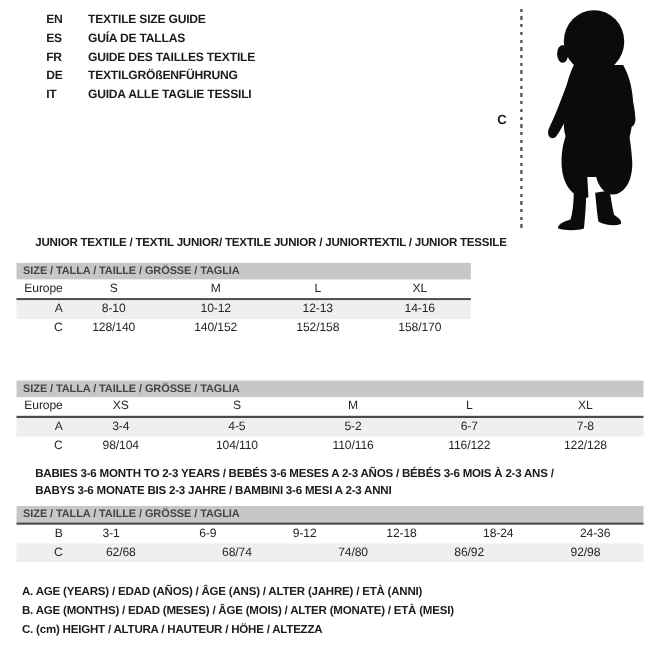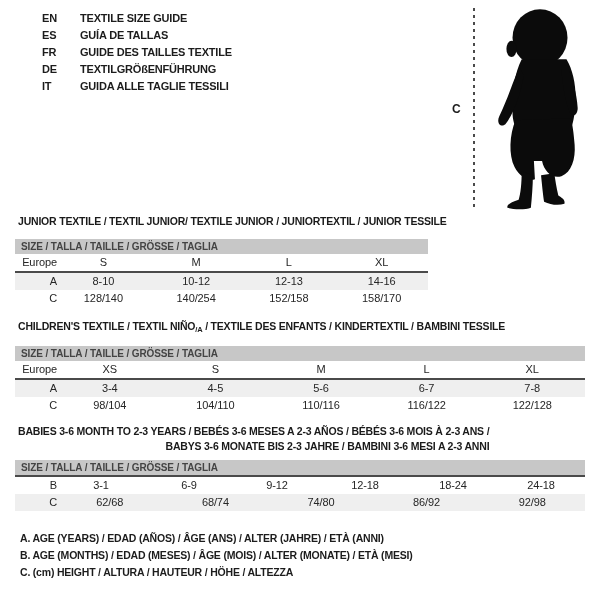--- a/index.html
+++ b/index.html
@@ -13,21 +13,21 @@
   .lang-row { display:flex; line-height:17px; font-size:11px; font-weight:bold; letter-spacing:-0.2px; }
   .lang-code { width:38px; }
   
   #height-line {
     position:absolute; left:473px; top:8px; width:2px; height:201px;
     background:repeating-linear-gradient(to bottom,#4a4a4a 0 3px,transparent 3px 7px);
   }
   #height-label { position:absolute; left:452px; top:102px; font-size:12px; font-weight:bold; }
   #baby-figure { position:absolute; left:483px; top:5px; width:112px; height:206px; }
   
-  .sec-title { position:absolute; left:18px; font-size:10.5px; font-weight:bold; letter-spacing:-0.2px; line-height:15px; color:#1a1a1a; white-space:nowrap;text-align:right; }
+  .sec-title { position:absolute; left:32px; font-size:10.5px; font-weight:bold; letter-spacing:-0.2px; line-height:15px; color:#1a1a1a; white-space:nowrap; }
   .subA { font-size:7.5px; vertical-align:-2px; }
   
   .size-table { position:absolute; left:15px; }
   .size-bar { height:15px; line-height:15px; background:#c7c7c7; color:#444444; font-size:10px; font-weight:bold; padding-left:6px; letter-spacing:-0.1px; }
   .trow { display:flex; height:17px; line-height:17px; font-size:11px; color:#262626; letter-spacing:-0.1px; }
   .trow.shaded { background:#efefef; }
   .cl { width:42px; padding-left:6px; box-sizing:border-box; text-align:right; }
   .cv { flex:1; text-align:center; }
   .tdivider { height:2px; background:#4a4a4a; }
   
@@ -94,47 +94,44 @@
         <div class="trow shaded">
           <span class="cl">A</span>
           <span class="cv">8-10</span>
           <span class="cv">10-12</span>
           <span class="cv">12-13</span>
           <span class="cv">14-16</span>
         </div>
         <div class="trow">
           <span class="cl">C</span>
           <span class="cv">128/140</span>
-          <span class="cv">140/254</span>
+          <span class="cv">140/152</span>
           <span class="cv">152/158</span>
           <span class="cv">158/170</span>
         </div>
       </div>
   </div>
 
-  <div class="sec-title" style="top:319px">
-    <span>CHILDREN'S TEXTILE / TEXTIL NIÑO</span><span class="subA">/A</span><span> / TEXTILE DES ENFANTS / KINDERTEXTIL / BAMBINI TESSILE</span>
-  </div>
   <div class="size-table" style="top:346px;width:570px">
     <div class="size-bar">SIZE / TALLA / TAILLE / GRÖSSE / TAGLIA</div>
     <div>
         <div class="trow">
           <span class="cl">Europe</span>
           <span class="cv">XS</span>
           <span class="cv">S</span>
           <span class="cv">M</span>
           <span class="cv">L</span>
           <span class="cv">XL</span>
         </div>
         <div class="tdivider"></div>
         <div class="trow shaded">
           <span class="cl">A</span>
           <span class="cv">3-4</span>
           <span class="cv">4-5</span>
-          <span class="cv">5-6</span>
+          <span class="cv">5-2</span>
           <span class="cv">6-7</span>
           <span class="cv">7-8</span>
         </div>
         <div class="trow">
           <span class="cl">C</span>
           <span class="cv">98/104</span>
           <span class="cv">104/110</span>
           <span class="cv">110/116</span>
           <span class="cv">116/122</span>
           <span class="cv">122/128</span>
@@ -150,21 +147,21 @@
     <div class="size-bar">SIZE / TALLA / TAILLE / GRÖSSE / TAGLIA</div>
     <div>
         <div class="tdivider"></div>
         <div class="trow">
           <span class="cl">B</span>
           <span class="cv">3-1</span>
           <span class="cv">6-9</span>
           <span class="cv">9-12</span>
           <span class="cv">12-18</span>
           <span class="cv">18-24</span>
-          <span class="cv">24-18</span>
+          <span class="cv">24-36</span>
         </div>
         <div class="trow shaded">
           <span class="cl">C</span>
           <span class="cv">62/68</span>
           <span class="cv">68/74</span>
           <span class="cv">74/80</span>
           <span class="cv">86/92</span>
           <span class="cv">92/98</span>
         </div>
       </div>

